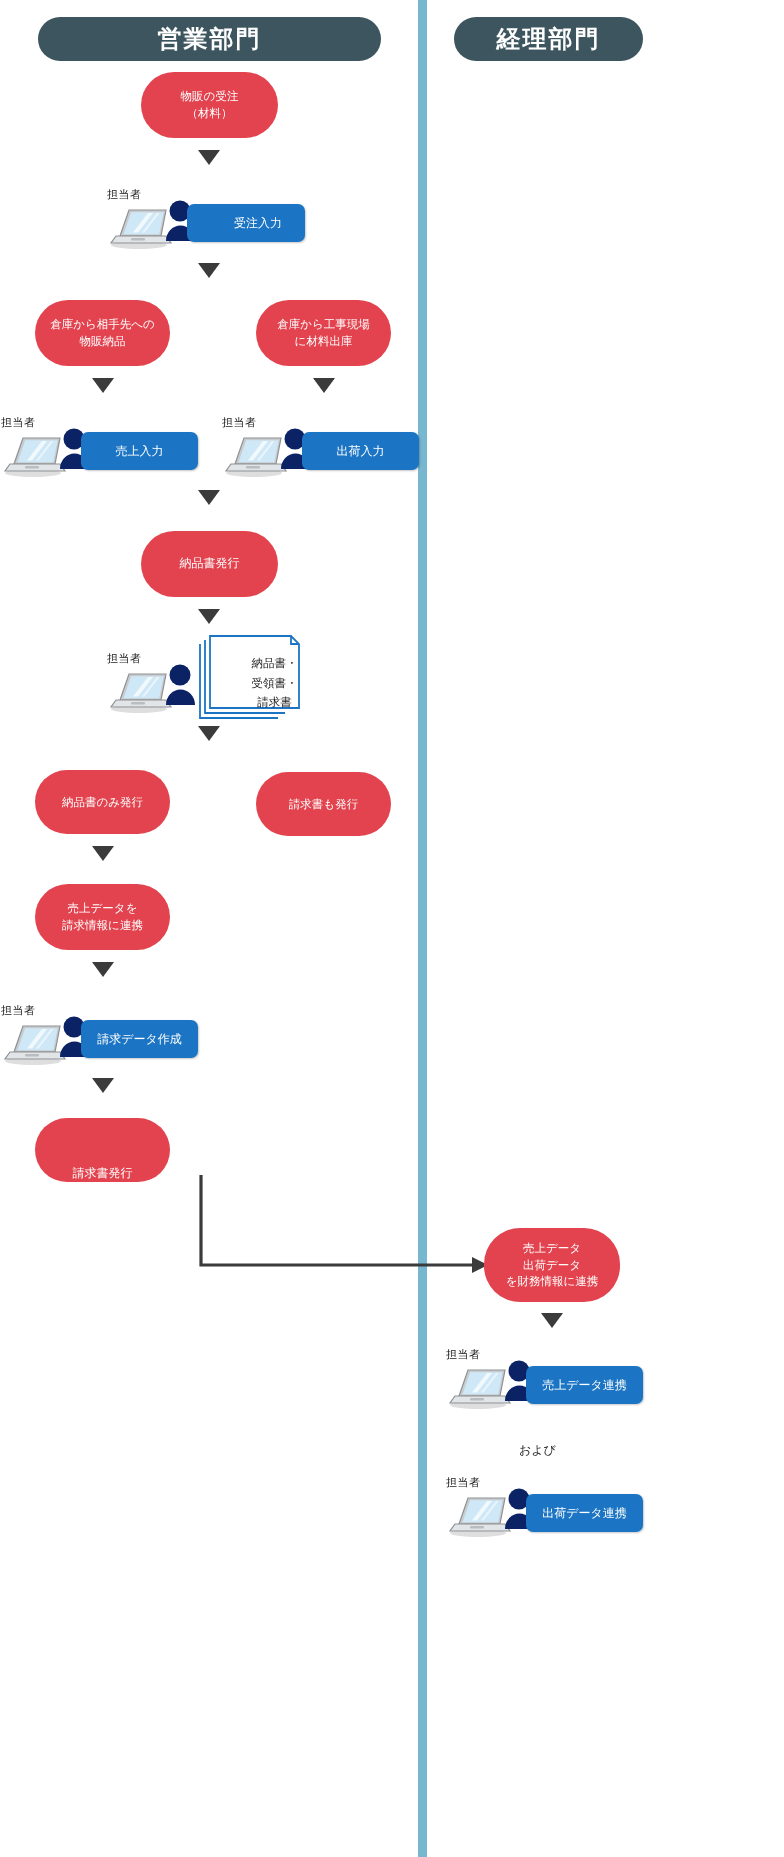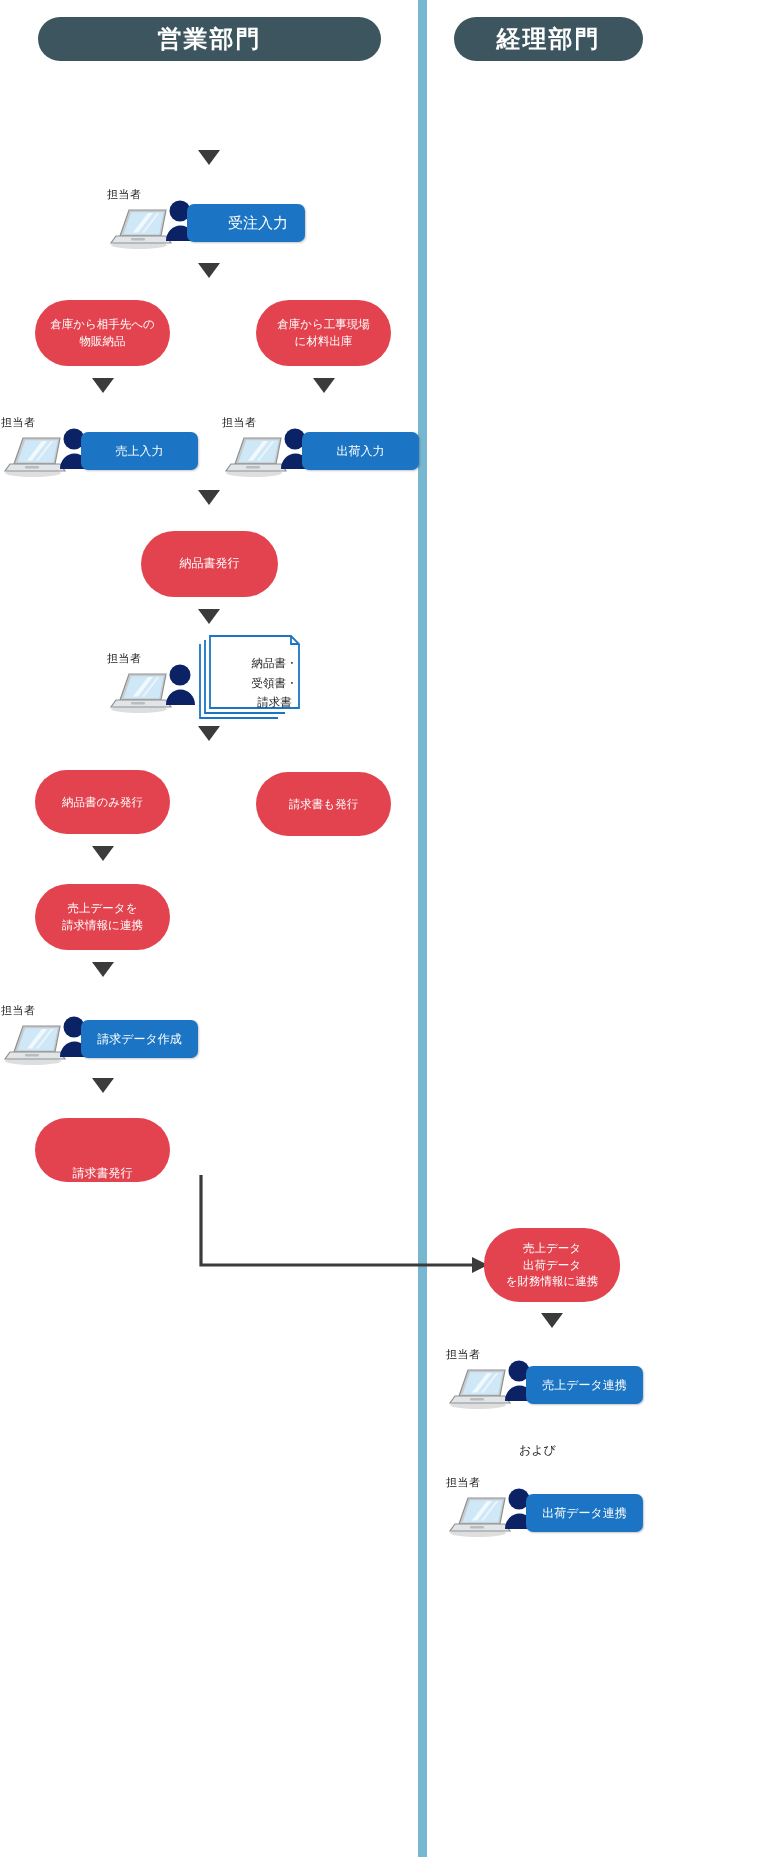--- a/index.html
+++ b/index.html
@@ -105,37 +105,41 @@
   <div class="lane-divider" style="left:418px;"></div>
 
   <div class="lane-header" style="left:38px;top:17px;width:343px;height:44px;font-size:24px;">
     <span>営業部門</span>
   </div>
 
   <div class="lane-header" style="left:454px;top:17px;width:189px;height:44px;font-size:24px;">
     <span>経理部門</span>
   </div>
 
+  <div class="rnode" style="left:141px;top:72px;width:137px;height:66px;font-size:11.5px;">
+    <span class="ln">物販の受注</span>
+    <span class="ln">（材料）</span>
+  </div>
   <div class="dn-arrow" style="left:198px;top:150px;"></div>
 
   <div class="actor" style="left:109px;top:188px;">
     <span class="tanto">担当者</span>
     <svg width="86" height="54" viewBox="0 0 86 54">
       <ellipse cx="30" cy="49" rx="28" ry="4" fill="#000" opacity=".13"></ellipse>
       <path d="M11 40 L20 14 L57 14 L52 40 Z" fill="#c9ccce" stroke="#8d9194" stroke-width="1.2"></path>
       <path d="M14.5 38.2 L22.2 16.3 L54.6 16.3 L50.2 38.2 Z" fill="#cfe8f7"></path>
       <path d="M24 36.5 L39 17 L44 17 L29 36.5 Z" fill="#ffffff" opacity=".72"></path>
       <path d="M33 36.5 L48 17 L50.5 17 L35.5 36.5 Z" fill="#ffffff" opacity=".55"></path>
       <path d="M7 40 L57 40 L62 47 L2 47 Z" fill="#e2e5e7" stroke="#8d9194" stroke-width="1.2"></path>
       <rect x="22" y="42" width="14" height="2.6" rx="1" fill="#b9bdc0"></rect>
       <circle cx="71" cy="15" r="10.5" fill="#0b2265"></circle>
       <path d="M57 45 a14.5 15.5 0 0 1 29 0 Z" fill="#0b2265"></path>
     </svg>
   </div>
-  <div class="bbtn" style="left:187px;top:204px;width:118px;height:38px;font-size:15px;padding-left:24px;">
+  <div class="bbtn" style="left:187px;top:204px;width:118px;height:38px;font-size:12px;padding-left:24px;">
     <span>受注入力</span>
   </div>
   <div class="dn-arrow" style="left:198px;top:263px;"></div>
 
   <div class="rnode" style="left:35px;top:300px;width:135px;height:66px;font-size:11.5px;">
     <span class="ln">倉庫から相手先への</span>
     <span class="ln">物販納品</span>
   </div>
   <div class="rnode" style="left:256px;top:300px;width:135px;height:66px;font-size:11.5px;">
     <span class="ln">倉庫から工事現場</span>

